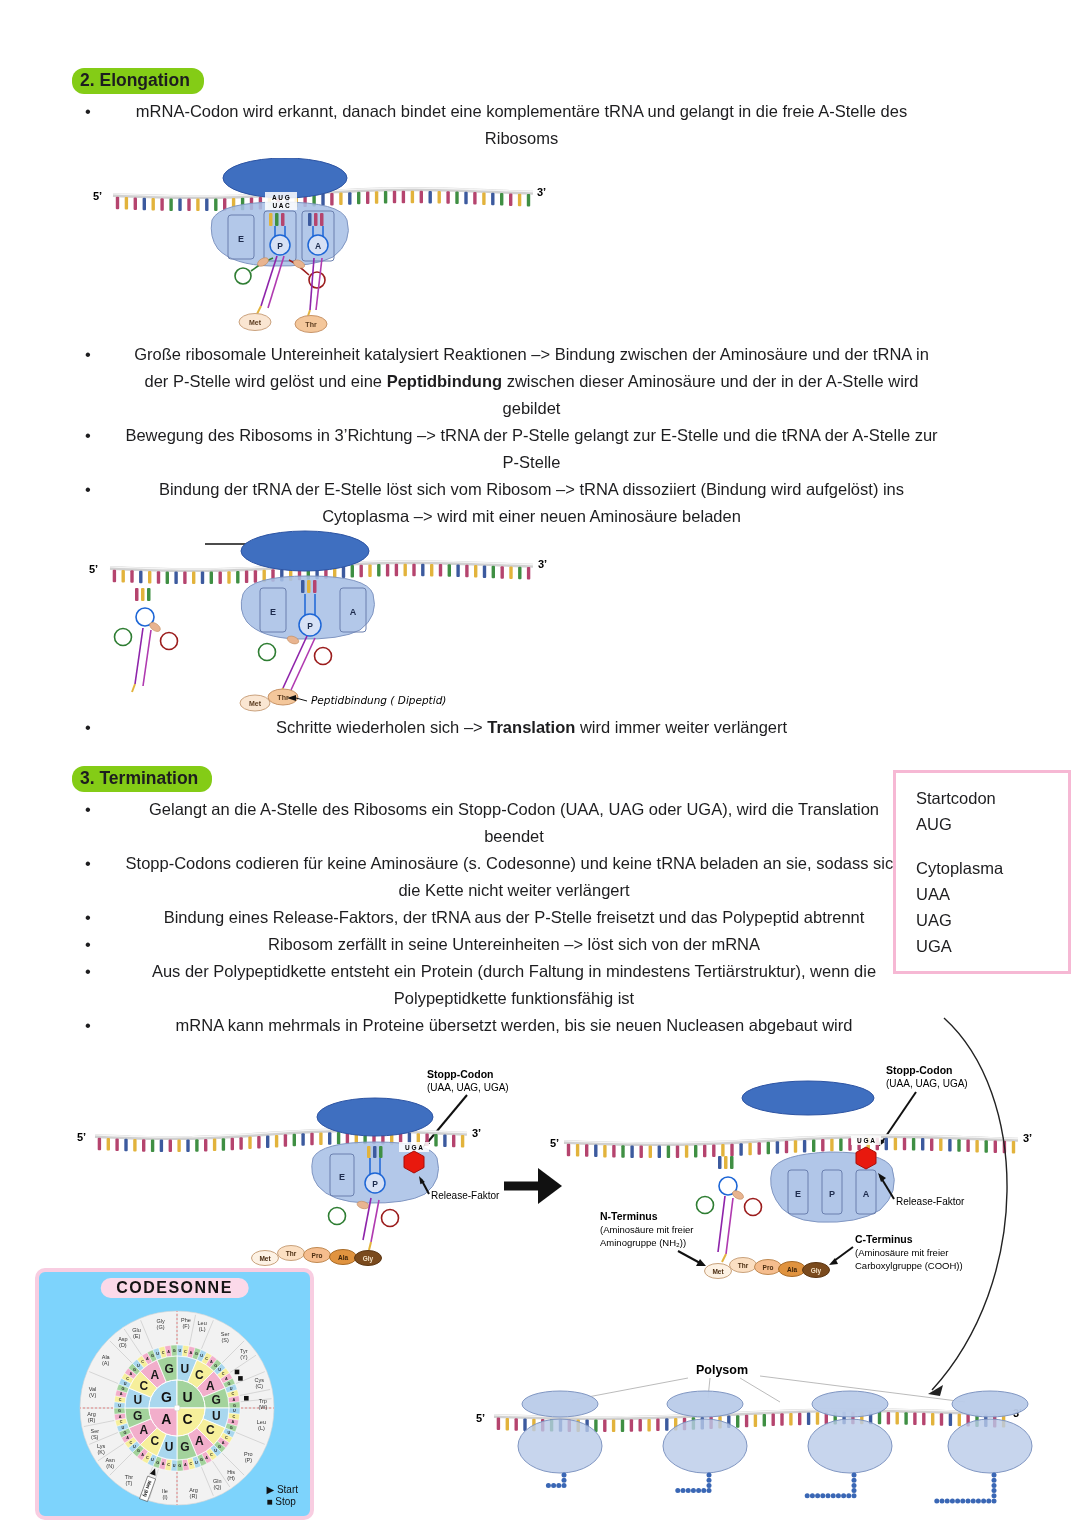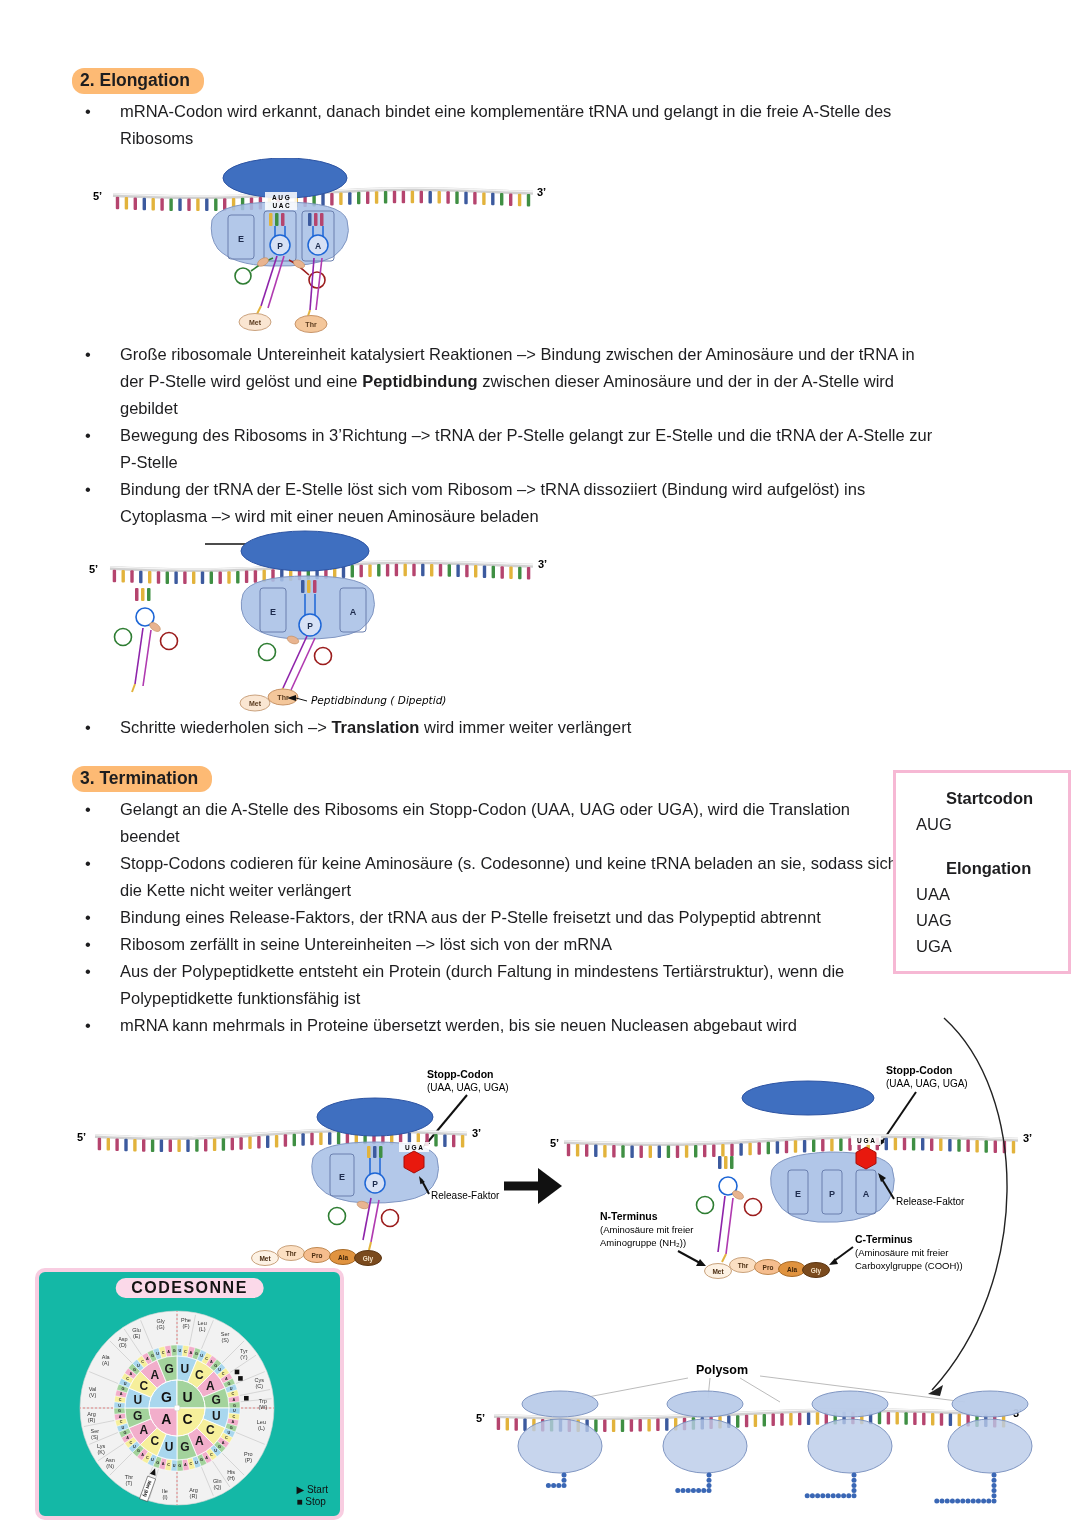--- a/index.html
+++ b/index.html
@@ -1,29 +1,29 @@
 <!DOCTYPE html>
 <html><head>
 <meta charset="utf-8">
 <style>
   html,body{margin:0;padding:0;width:1080px;height:1527px;overflow:hidden;background:#ffffff;}
   body{font-family:"Liberation Sans",sans-serif;color:#1d1d1f;position:relative;}
   .abs{position:absolute;}
   .h-wrap{position:absolute;font-size:17.5px;font-weight:bold;}
-  .pill{background:#fdba74;border-radius:12px;padding:2px 14px 3px 8px;display:inline-block;}
+  .pill{background:#84cc16;border-radius:12px;padding:2px 14px 3px 8px;display:inline-block;}
   .blist{position:absolute;font-size:16.5px;line-height:27px;}
   .bi{display:flex;}
   .dot{flex:0 0 35px;padding-left:7px;}
-  .bt{flex:1;}
+  .bt{flex:1;text-align:center;}
   .codonbox{position:absolute;left:893px;top:770px;width:178px;height:204px;box-sizing:border-box;
     border:3px solid #f6b8d4;background:#fff;padding:12px 0 0 20px;font-size:16.5px;line-height:26px;}
-  .codonbox .bold{font-weight:bold;margin-left:30px;}
+  .codonbox .bold{font-weight:normal;}
   .codonbox .gap{height:18px;}
-  .csbox{position:absolute;left:35px;top:1268px;width:309px;height:252px;box-sizing:border-box;
-    border:4px solid #f8cde1;border-radius:10px;background:#14b8a6;}
+  .csbox{position:absolute;left:35px;top:1268px;width:279px;height:252px;box-sizing:border-box;
+    border:4px solid #f8cde1;border-radius:10px;background:#7dd3fc;}
   .cstitle{position:absolute;left:50%;top:6px;transform:translateX(-50%);
     background:#fbd9e9;border-radius:14px;padding:1px 16px;font-weight:bold;font-size:16px;
     letter-spacing:1.5px;color:#141414;white-space:nowrap;}
   .cslegend{position:absolute;right:12px;bottom:8px;font-size:10px;line-height:12px;color:#111;}
   svg text{font-family:"Liberation Sans",sans-serif;}
   .hand{font-family:"DejaVu Sans",sans-serif;font-style:italic;}
 </style>
 </head>
 <body>
 
@@ -278,21 +278,21 @@
     <div class="bi">
       <span class="dot">•</span>
       <span class="bt">mRNA kann mehrmals in Proteine übersetzt werden, bis sie neuen Nucleasen abgebaut wird</span>
     </div>
   </div>
 
 <div class="codonbox">
   <div class="bold">Startcodon</div>
   <div>AUG</div>
   <div class="gap"></div>
-  <div class="bold">Elongation</div>
+  <div class="bold">Cytoplasma</div>
   <div>UAA</div>
   <div>UAG</div>
   <div>UGA</div>
 </div>
 
 <svg class="abs" style="left:75px;top:1058px;" width="480" height="245" viewBox="0 0 480 245">
   <text x="352" y="20" font-size="10.5" font-weight="600">Stopp-Codon</text>
   <text x="352" y="33" font-size="10">(UAA, UAG, UGA)</text>
   <line x1="392" y1="37" x2="352" y2="85" stroke="#111" stroke-width="2"></line>
   <polygon points="348,89 355.1,85.5 351.1,82.1" fill="#111"></polygon>

